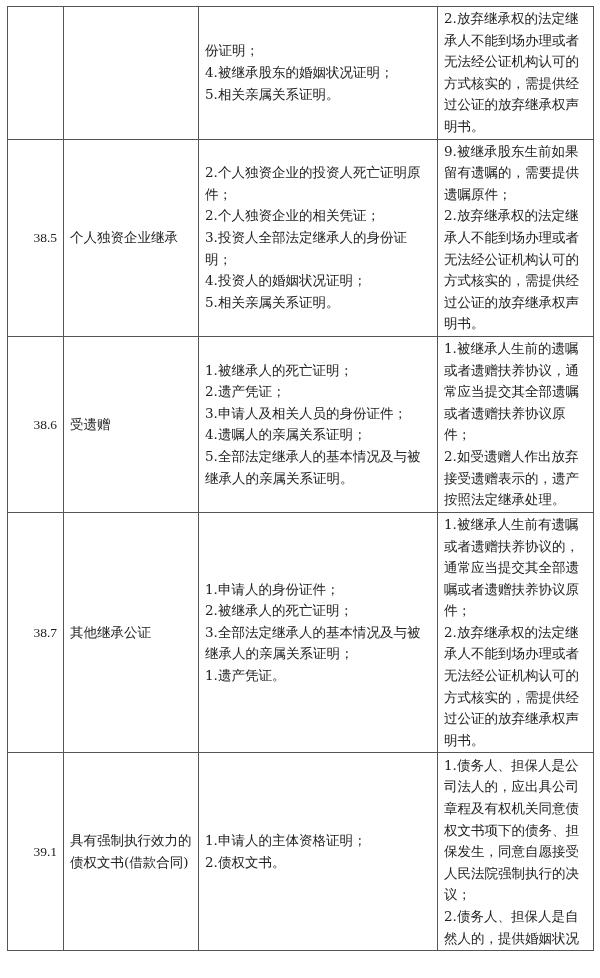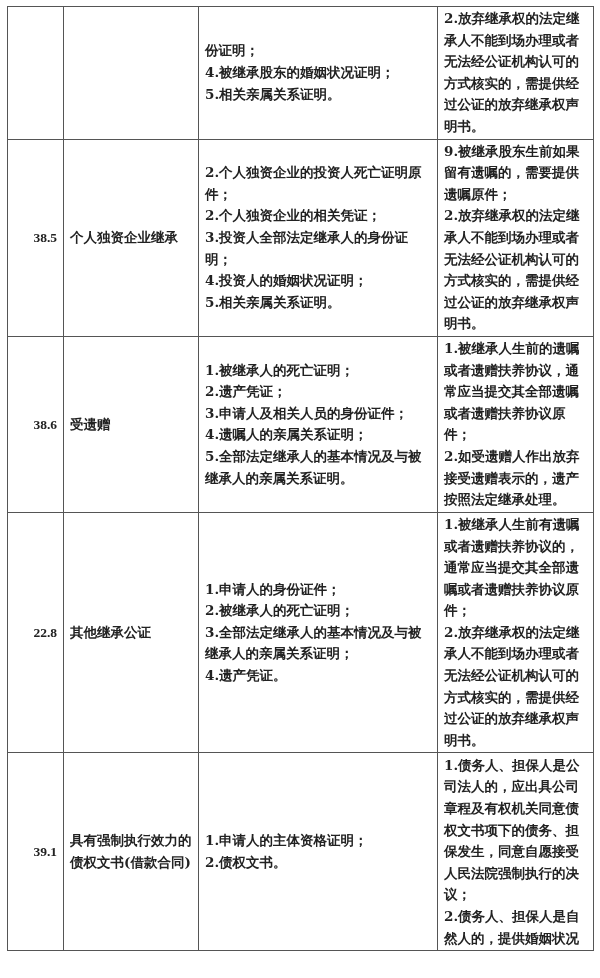--- a/index.html
+++ b/index.html
@@ -2,21 +2,21 @@
 <html><head>
 <meta charset="utf-8">
 <style>
   html, body { margin: 0; padding: 0; background: #ffffff; }
   body { width: 600px; height: 978px; position: relative; overflow: hidden;
          font-family: "DejaVu Serif", "Liberation Serif", serif; color: #222; }
   table.doc { position: absolute; left: 7px; top: 6px; border-collapse: collapse;
               table-layout: fixed; width: 586px; }
   table.doc td { border: 1.5px solid #555; vertical-align: middle;
                  font-size: 13.5px; line-height: 21.6px; padding: 1px 6px 1px 6px;
-                 word-break: break-all; font-weight: bold; }
+                 word-break: break-all; }
   col.c1 { width: 56px; }
   col.c2 { width: 135px; }
   col.c3 { width: 239px; }
   col.c4 { width: 156px; }
   td.top { vertical-align: top; }
   td.num { font-family: "Liberation Serif", "DejaVu Serif", serif; font-size: 14px; text-align: right; }
   .line { display: block; white-space: pre-wrap; }
   td.first-row { border-top: 2px solid #777; }
 </style>
 </head>
@@ -70,27 +70,27 @@
         <span class="line">4.遗嘱人的亲属关系证明；</span>
         <span class="line">5.全部法定继承人的基本情况及与被继承人的亲属关系证明。</span>
       </td>
       <td class="top">
         <span class="line">1.被继承人生前的遗嘱或者遗赠扶养协议，通常应当提交其全部遗嘱或者遗赠扶养协议原件；</span>
         <span class="line">2.如受遗赠人作出放弃接受遗赠表示的，遗产按照法定继承处理。</span>
       </td>
     </tr>
 
     <tr style="height:240px;">
-      <td class="num">22.8</td>
+      <td class="num">38.7</td>
       <td>其他继承公证</td>
       <td class="top">
         <span class="line">1.申请人的身份证件；</span>
         <span class="line">2.被继承人的死亡证明；</span>
         <span class="line">3.全部法定继承人的基本情况及与被继承人的亲属关系证明；</span>
-        <span class="line">4.遗产凭证。</span>
+        <span class="line">1.遗产凭证。</span>
       </td>
       <td class="top">
         <span class="line">1.被继承人生前有遗嘱或者遗赠扶养协议的，通常应当提交其全部遗嘱或者遗赠扶养协议原件；</span>
         <span class="line">2.放弃继承权的法定继承人不能到场办理或者无法经公证机构认可的方式核实的，需提供经过公证的放弃继承权声明书。</span>
       </td>
     </tr>
 
 
     <tr style="height:198px;">
       <td class="num">39.1</td>

